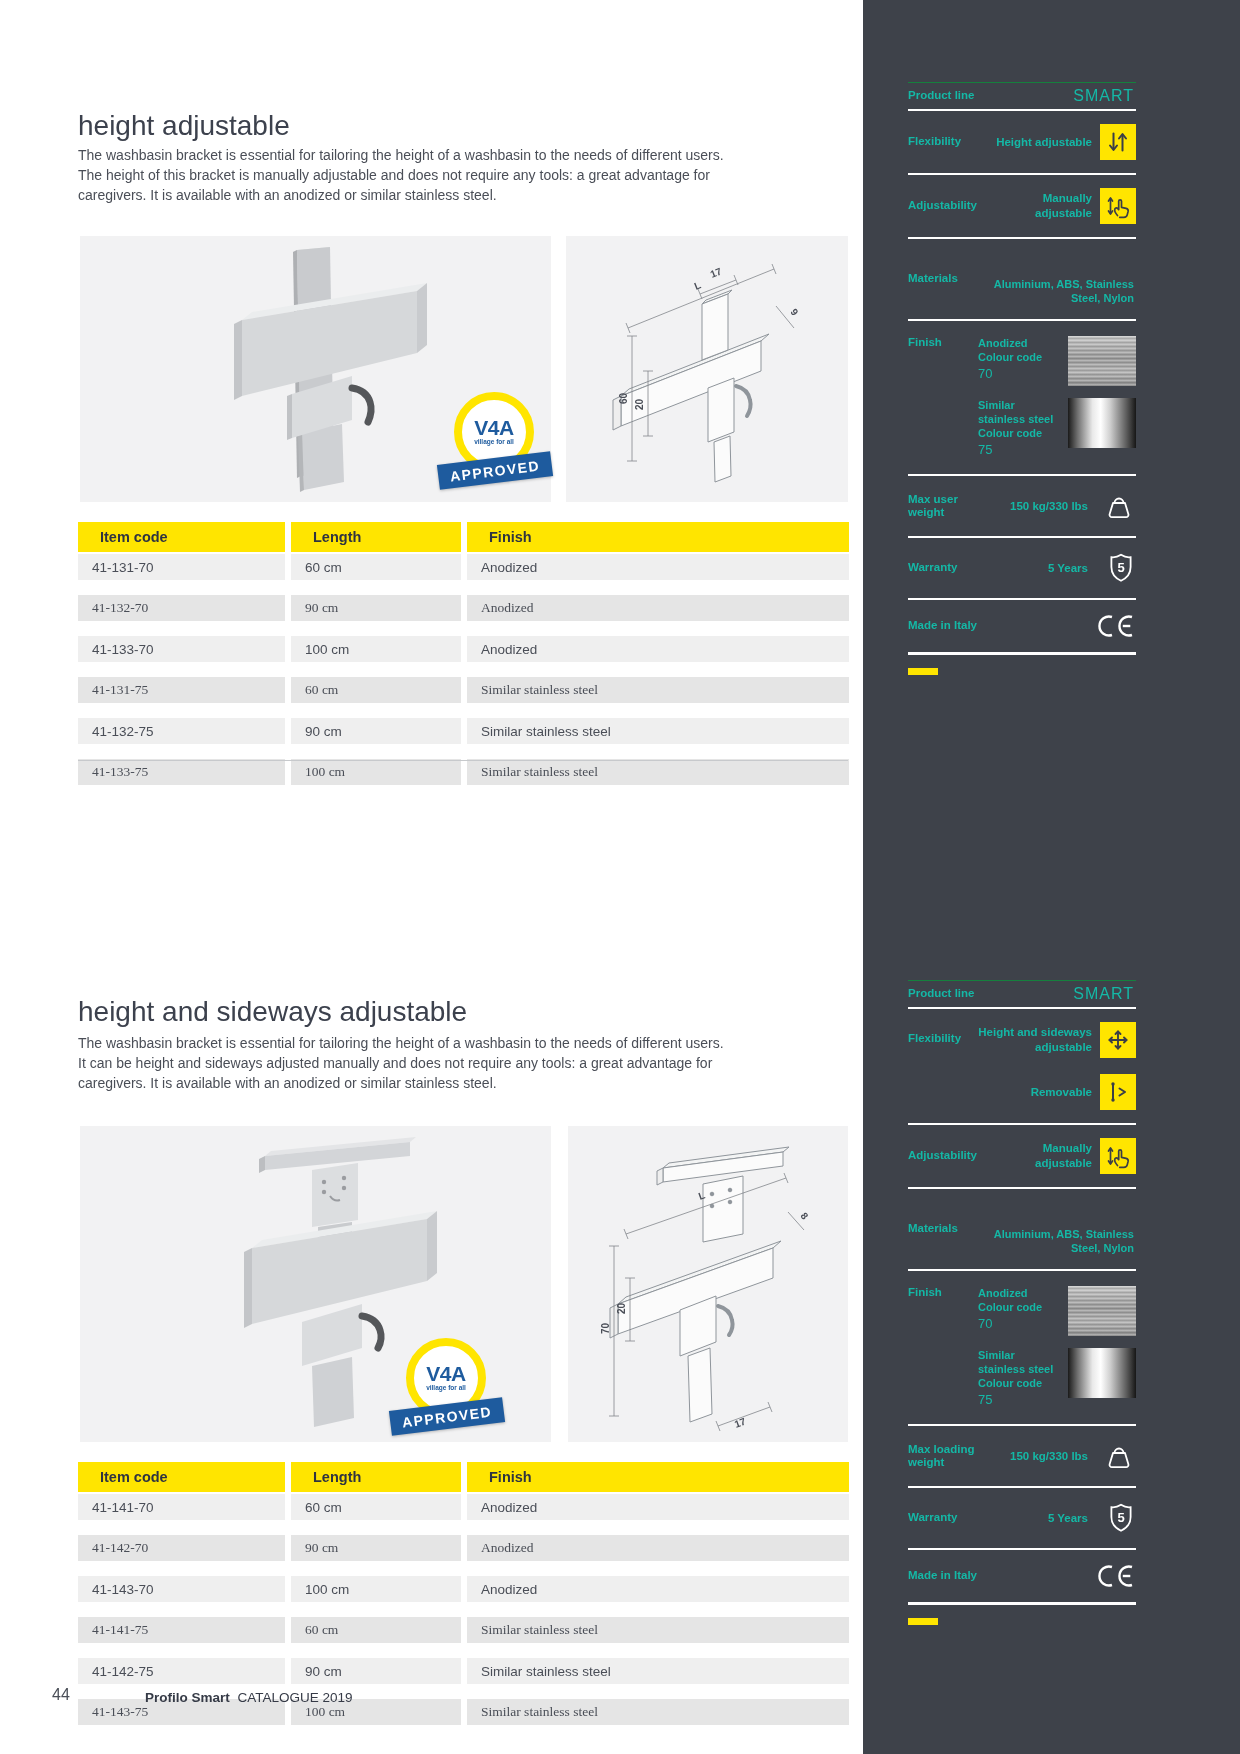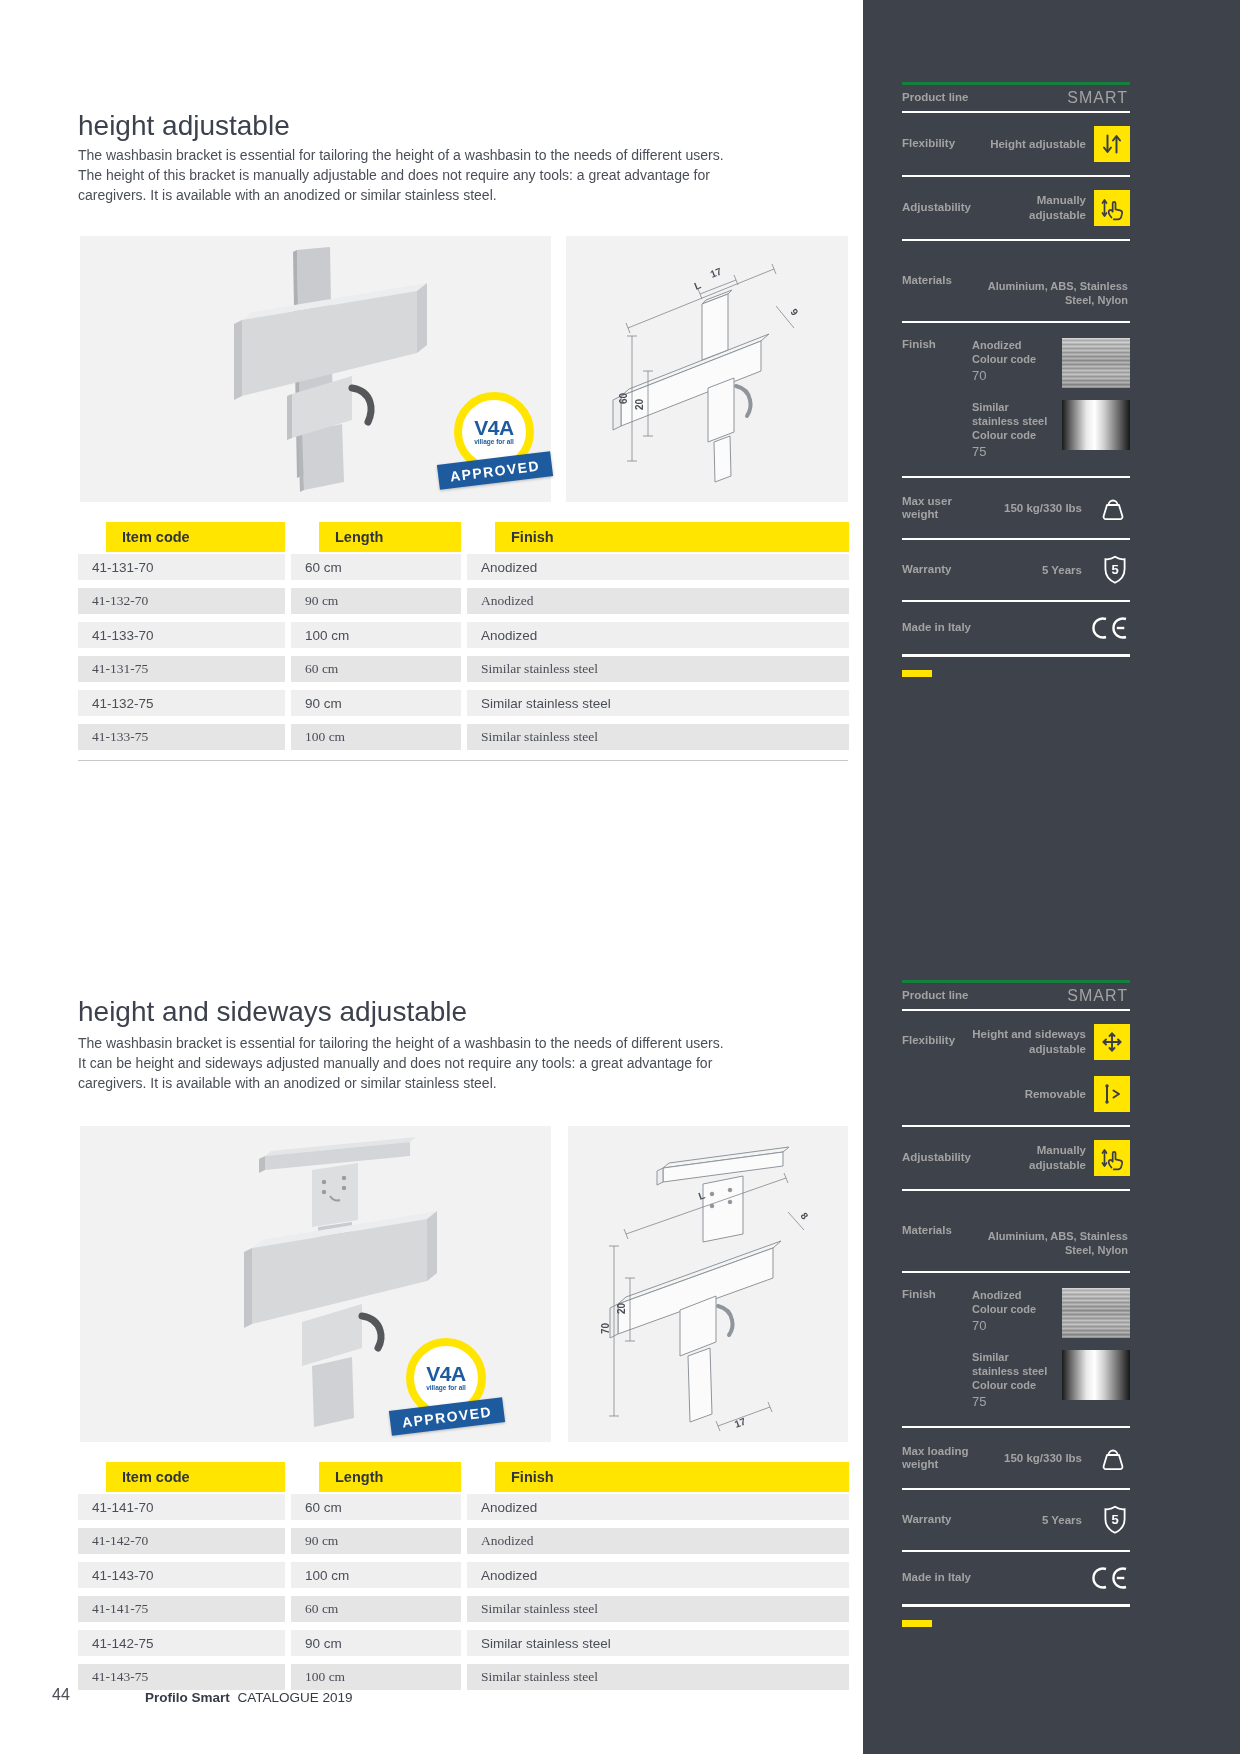--- a/index.html
+++ b/index.html
@@ -1,21 +1,21 @@
 <!DOCTYPE html>
 <html><head>
 <meta charset="utf-8">
 <style>
   html,body{margin:0;padding:0;background:#fff;}
   .page{position:relative;width:1240px;height:1754px;background:#ffffff;overflow:hidden;
         font-family:"Liberation Sans",sans-serif;color:#4A4E57;}
 
   
   .sidebar{position:absolute;left:863px;top:0;width:377px;height:1754px;background:#3E424A;}
-  .spec-card{position:absolute;left:39px;width:228px;border-top:3px solid #15803d;color:#a3a3a3;}
+  .spec-card{position:absolute;left:45px;width:228px;border-top:1px solid #15803d;color:#14b8a6;}
   .spec-row{display:flex;align-items:center;border-bottom:2px solid #fff;padding:13px 0;min-height:34px;}
   .spec-row.pl{min-height:20px;padding:3px 0;}
   .spec-label{width:78px;font-size:11.5px;font-weight:700;line-height:1.2;flex:0 0 auto;}
   .spec-value{flex:1;text-align:right;font-size:11.5px;font-weight:600;line-height:1.3;padding-right:8px;}
   .spec-value.noicon{padding-right:2px;}
   .spec-value.small{font-size:11px;margin-top:25px;}
   .smart{flex:1;text-align:right;font-size:16px;font-weight:300;letter-spacing:1px;padding-right:2px;}
   .icon-box{width:36px;height:36px;background:#FFE500;flex:0 0 auto;display:flex;align-items:center;justify-content:center;}
   .side-icon{width:40px;flex:0 0 auto;display:flex;justify-content:flex-end;}
   .flexcol{align-items:flex-start;}
@@ -42,23 +42,23 @@
   .p-title{position:absolute;left:78px;font-size:31px;font-weight:700;color:#363B47;letter-spacing:-.2px;line-height:1.05;}
   .p-sub{position:absolute;left:78px;font-size:28px;font-weight:300;color:#3C414D;line-height:1.05;}
   .p-desc{position:absolute;left:78px;width:655px;font-size:14px;line-height:1.42;color:#4A4E57;}
   .panel{position:absolute;background:#F2F2F3;}
   .divider{position:absolute;left:78px;width:770px;height:1px;background:#C7C9CC;}
 
   
   .item-table{position:absolute;left:78px;width:772px;}
   .t-head,.t-row{display:grid;grid-template-columns:207px 170px 382px;column-gap:6px;}
   .t-head{height:30px;}
-  .t-head > div{background:#FFE500;display:flex;align-items:center;padding-left:16px;
-                font-weight:700;font-size:14.5px;color:#2F3440;margin-left:28px;}
-  .t-rows{display:flex;flex-direction:column;gap:8px;margin-top:2px;}
+  .t-head > div{background:#FFE500;display:flex;align-items:center;padding-left:22px;
+                font-weight:700;font-size:14.5px;color:#2F3440;}
+  .t-rows{display:flex;flex-direction:column;gap:15px;margin-top:2px;}
   .t-row{height:26px;}
   .t-row > div{display:flex;align-items:center;padding-left:14px;font-size:13.5px;color:#4A4E57;background:#EFEFEF;}
   .t-row.even > div{background:#e5e5e5;font-family:Liberation Serif, serif;}
 
   
   .v4a{position:absolute;width:114px;height:104px;}
   .v4a .ring{position:absolute;left:16px;top:2px;width:64px;height:64px;border:8px solid #FFE500;border-radius:50%;
              background:#fff;display:flex;flex-direction:column;align-items:center;justify-content:center;}
   .v4a .v4a-txt{font-size:21px;font-weight:800;color:#1E5B9E;line-height:.9;letter-spacing:-.5px;}
   .v4a .village{font-size:6.5px;font-weight:700;color:#1E5B9E;margin-top:1px;}

